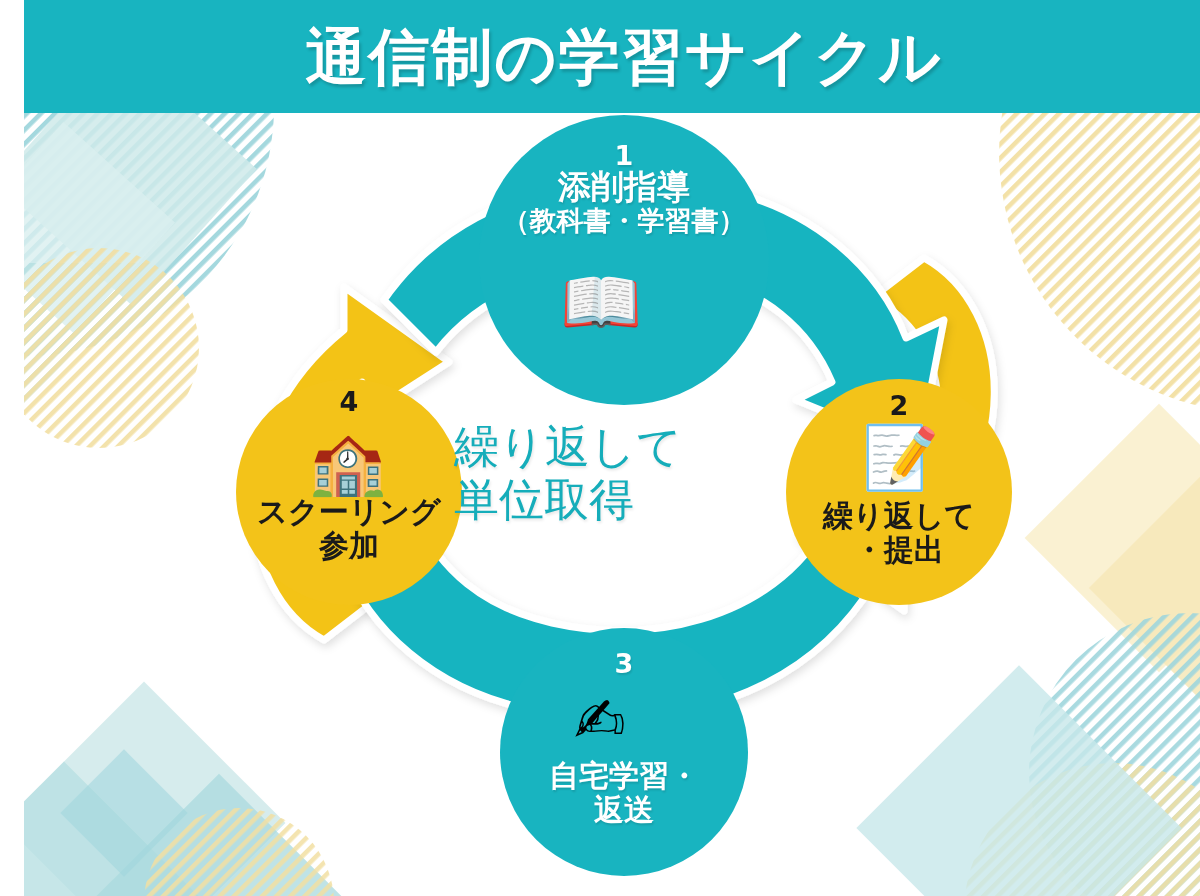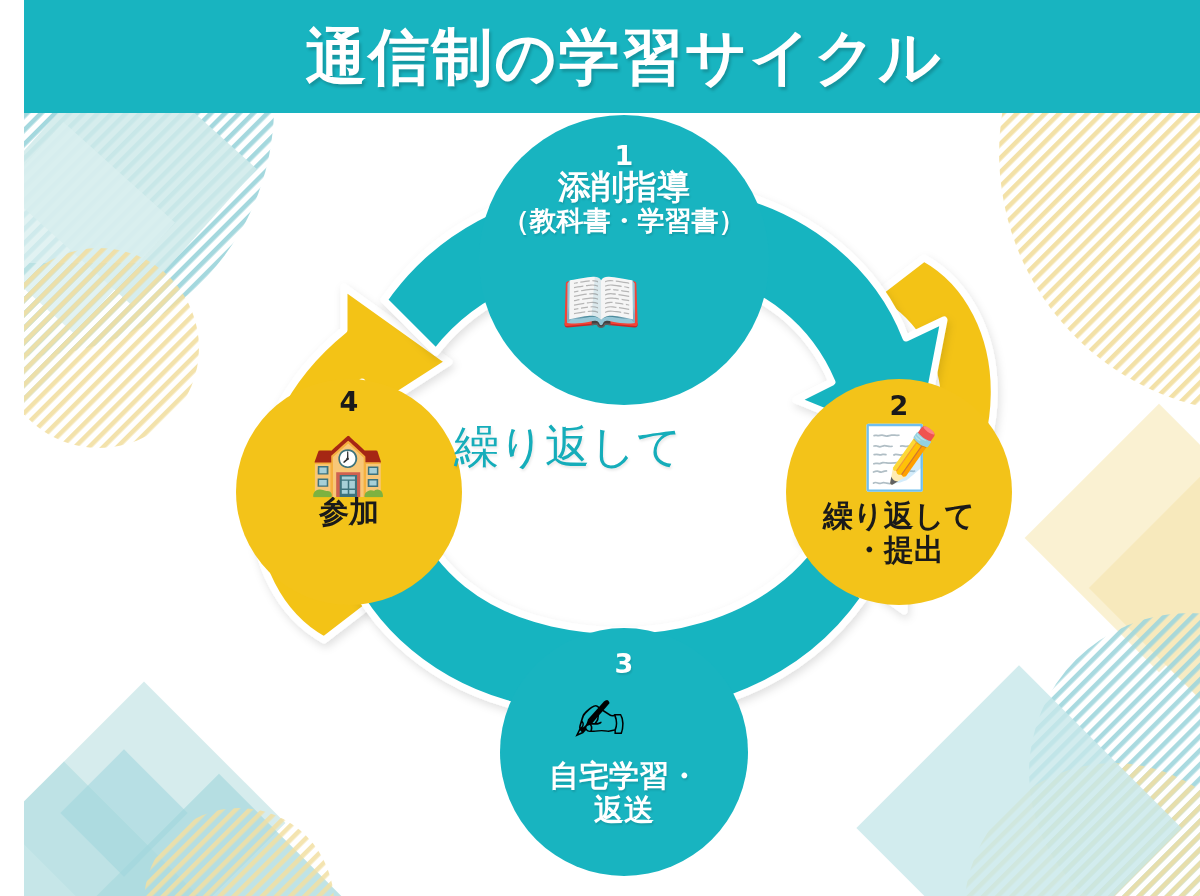--- a/index.html
+++ b/index.html
@@ -247,21 +247,23 @@
     <div class="node-num">3</div>
     <div style="height:82px"></div>
     <div class="node-label">自宅学習・</div>
     <div class="node-label">返送</div>
   </div>
   <div id="icon3">✍</div>
 
   <div id="node4-text" class="node-text yellow-node">
     <div class="node-num">4</div>
     <div style="height:80px"></div>
+    <div class="node-label">スクーリング</div>
     <div class="node-label">参加</div>
   </div>
   <div id="icon4">🏫</div>
 
   <div id="center-text">
     <div>繰り返して</div>
+    <div>単位取得</div>
   </div>
 
 </div>
 
 </body></html>

